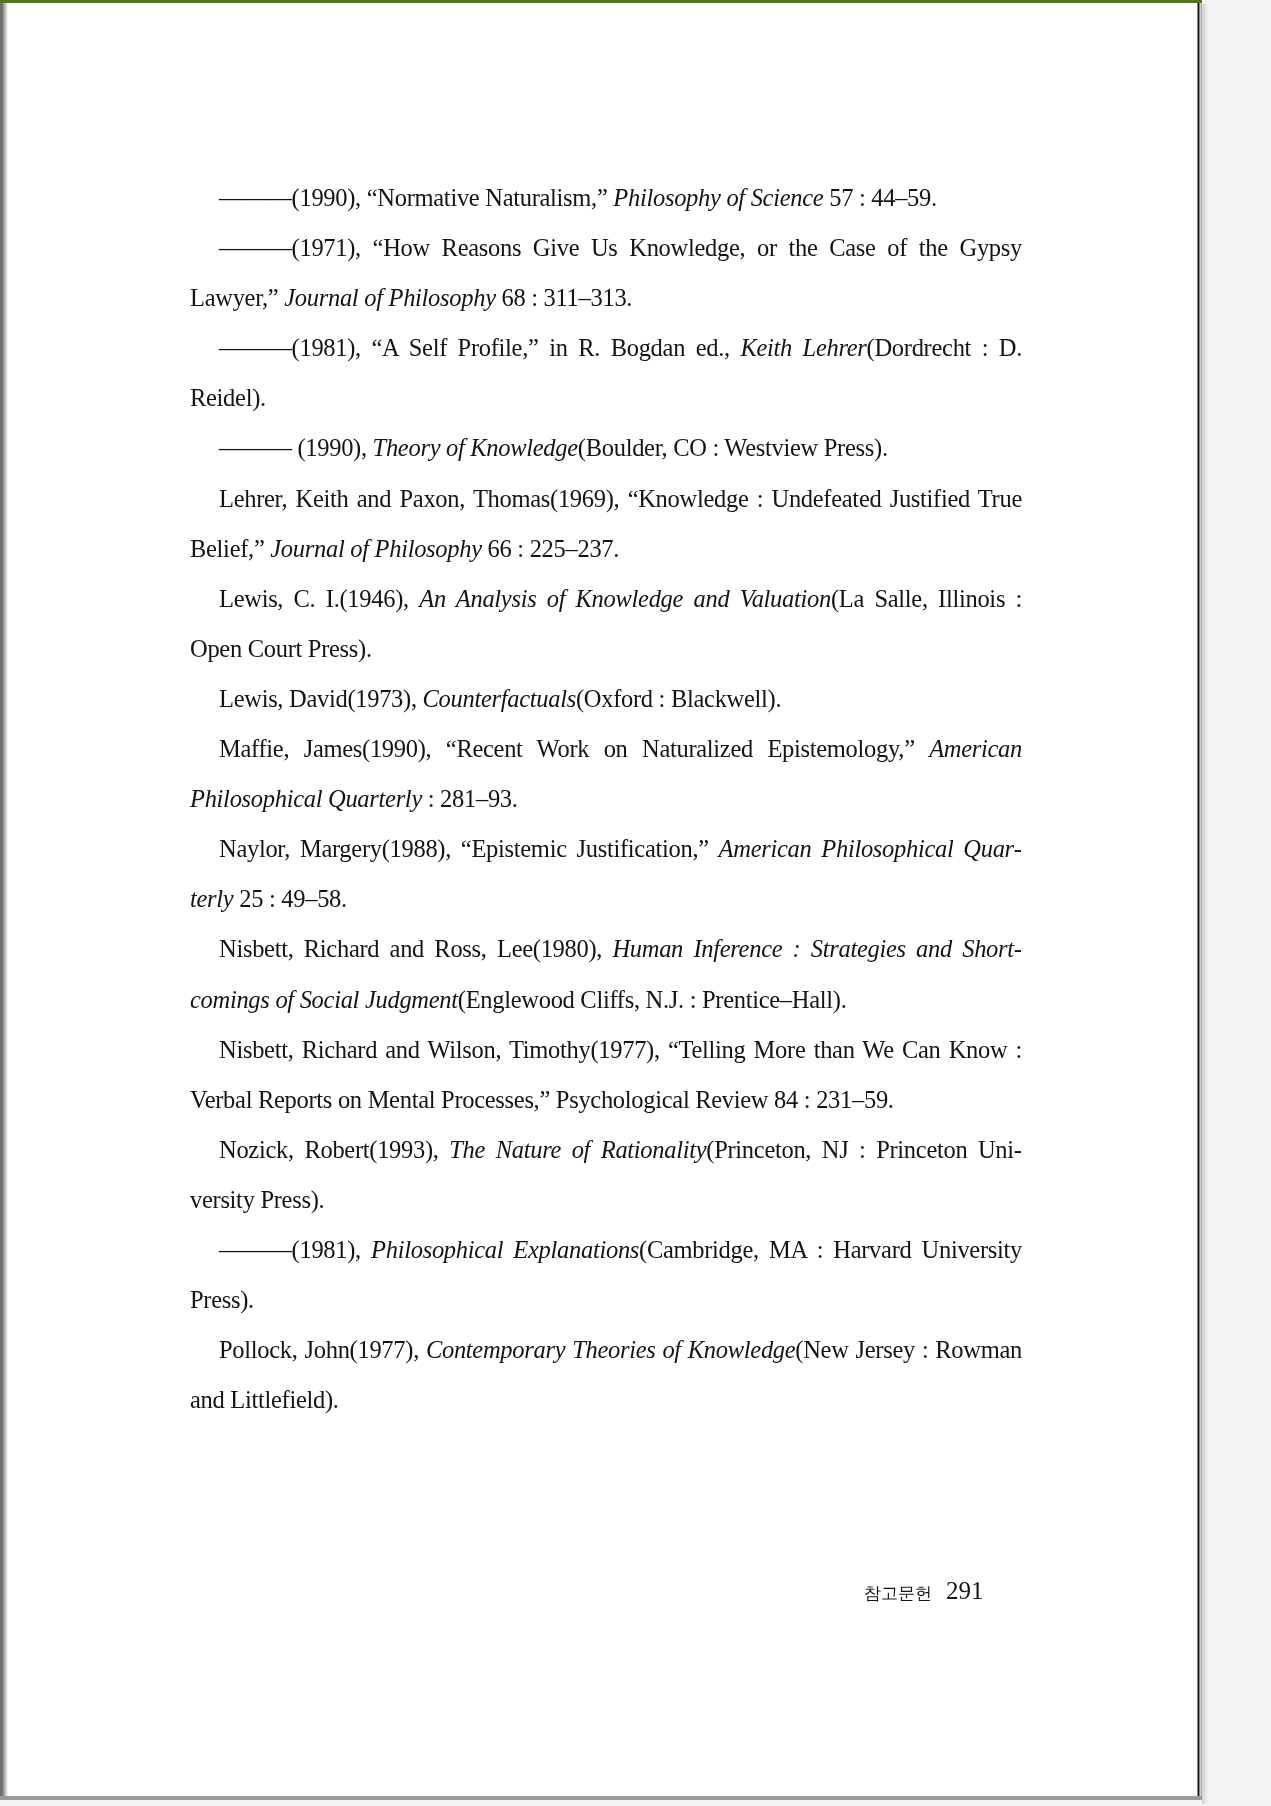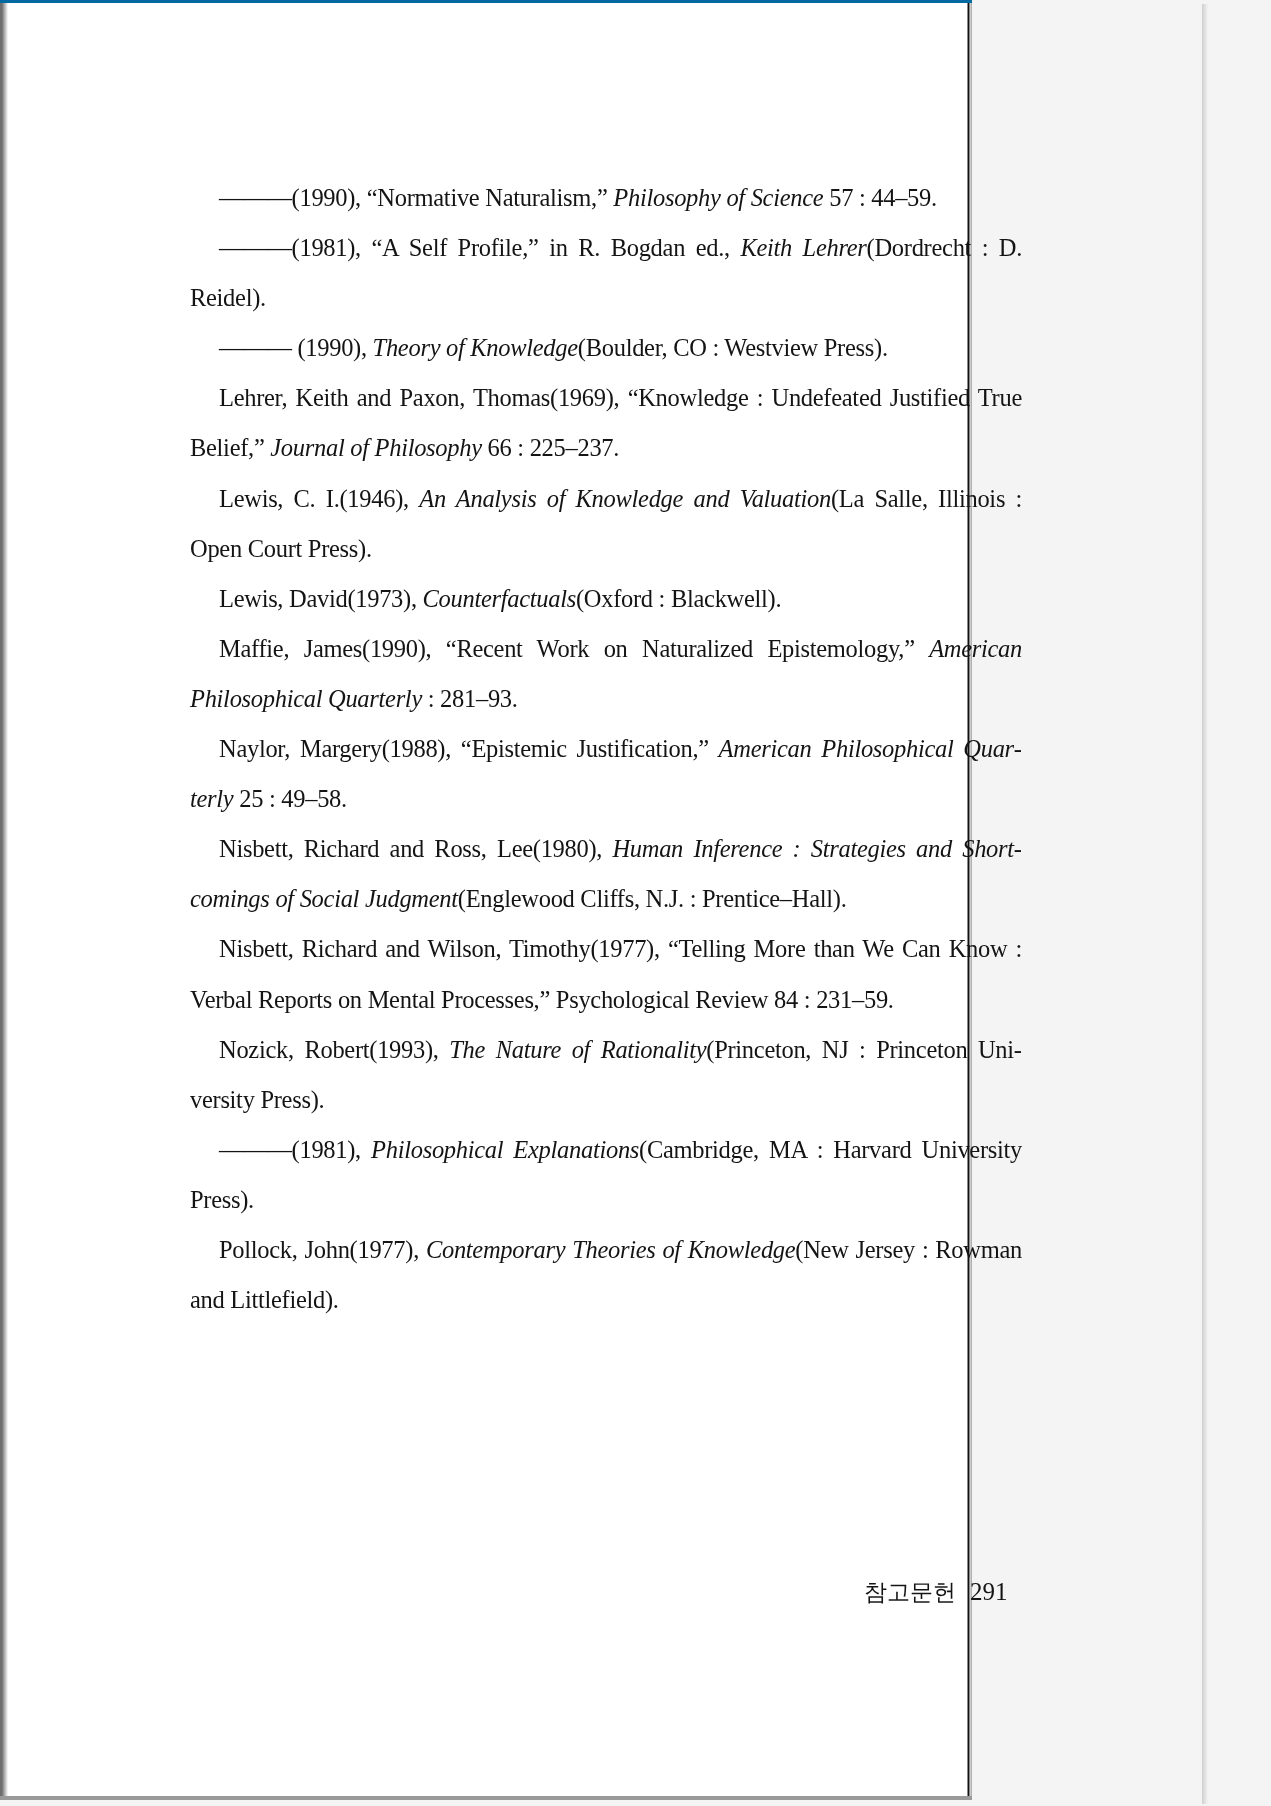--- a/index.html
+++ b/index.html
@@ -5,23 +5,23 @@
   html, body { margin: 0; padding: 0; }
   body {
     width: 1271px; height: 1806px;
     background: #f4f4f4;
     position: relative;
     overflow: hidden;
   }
   .page {
     position: absolute;
     left: 0; top: 0;
-    width: 972px; height: 1800px;
+    width: 1202px; height: 1800px;
     background: #ffffff;
-    border-top: 3px solid #0369a1;
+    border-top: 3px solid #4d7c0f;
     border-bottom: 4px solid #9a9a9a;
     box-sizing: border-box;
   }
   .page-left-edge {
     position: absolute; left: 0; top: 0; bottom: 0; width: 8px;
     background: linear-gradient(to right, #6e6e6e 0px, #6e6e6e 2px, #8a8a8a 3px, #b9b9b9 5px, #e6e6e6 7px, #ffffff 8px);
   }
   .page-right-edge {
     position: absolute; right: 0; top: 0; bottom: 0; width: 6px;
     background: linear-gradient(to right, #ffffff 0px, #ffffff 1px, #111111 2px, #111111 3px, #ffffff 4px, #9a9a9a 5px, #c8c8c8 6px);
@@ -51,31 +51,32 @@
   .ref i { font-style: italic; }
   .footer {
     position: absolute;
     left: 864px;
     top: 1574px;
     font-family: "Liberation Serif", "DejaVu Serif", serif;
     font-size: 25px;
     color: #141414;
     white-space: nowrap;
   }
-  .footer .label { margin-right: 14px; font-family: "DejaVu Sans", sans-serif; font-size: 23px; margin-top: 10px; }
+  .footer .label { margin-right: 14px; font-family: "DejaVu Sans", sans-serif; font-size: 17px; margin-top: 10px; }
 </style>
 </head>
 <body>
 
 <div class="page">
   <div class="page-left-edge"></div>
   <div class="page-right-edge"></div>
 
   <div class="refs" id="refs">
       <p class="ref"><span>———(1990), “Normative Naturalism,” </span><i>Philosophy of Science</i><span> 57 : 44–59.</span></p>
+      <p class="ref"><span>———(1971), “How Reasons Give Us Knowledge, or the Case of the Gypsy Lawyer,” </span><i>Journal of Philosophy</i><span> 68 : 311–313.</span></p>
       <p class="ref"><span>———(1981), “A Self Profile,” in R. Bogdan ed., </span><i>Keith Lehrer</i><span>(Dordrecht : D. Reidel).</span></p>
       <p class="ref"><span>——— (1990), </span><i>Theory of Knowledge</i><span>(Boulder, CO : Westview Press).</span></p>
       <p class="ref"><span>Lehrer, Keith and Paxon, Thomas(1969), “Knowledge : Undefeated Justified True Belief,” </span><i>Journal of Philosophy</i><span> 66 : 225–237.</span></p>
       <p class="ref"><span>Lewis, C. I.(1946), </span><i>An Analysis of Knowledge and Valuation</i><span>(La Salle, Illinois : Open Court Press).</span></p>
       <p class="ref"><span>Lewis, David(1973), </span><i>Counterfactuals</i><span>(Oxford : Blackwell).</span></p>
       <p class="ref"><span>Maffie, James(1990), “Recent Work on Naturalized Epistemology,” </span><i>American Philosophical Quarterly</i><span> : 281–93.</span></p>
       <p class="ref"><span>Naylor, Margery(1988), “Epistemic Justification,” </span><i>American Philosophical Quar­terly</i><span> 25 : 49–58.</span></p>
       <p class="ref"><span>Nisbett, Richard and Ross, Lee(1980), </span><i>Human Inference : Strategies and Short­comings of Social Judgment</i><span>(Englewood Cliffs, N.J. : Prentice–Hall).</span></p>
       <p class="ref"><span>Nisbett, Richard and Wilson, Timothy(1977), “Telling More than We Can Know : Verbal Reports on Mental Processes,” Psychological Review 84 : 231–59.</span></p>
       <p class="ref"><span>Nozick, Robert(1993), </span><i>The Nature of Rationality</i><span>(Princeton, NJ : Princeton Uni­versity Press).</span></p>

